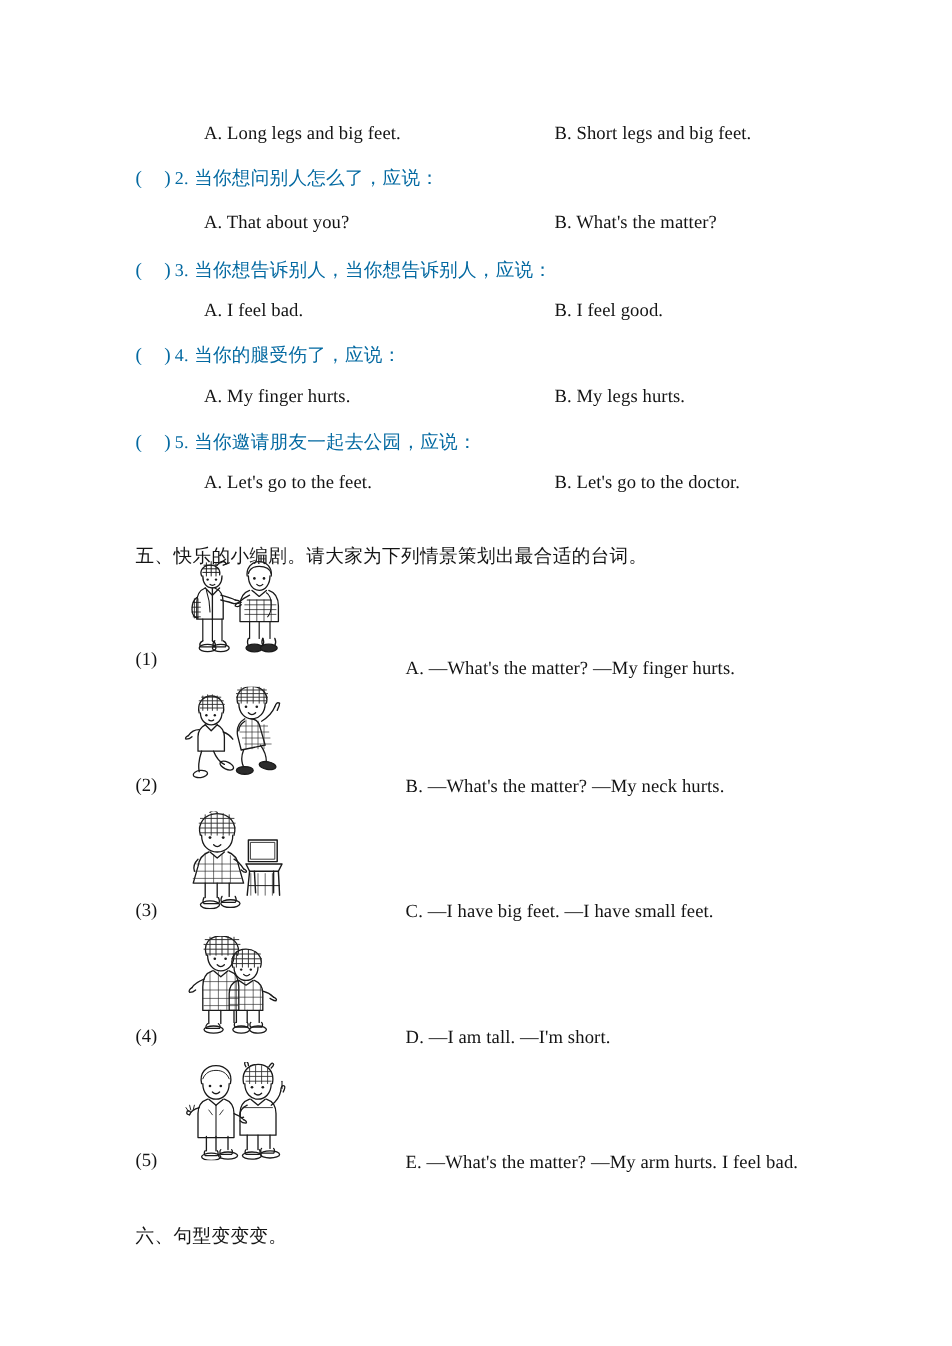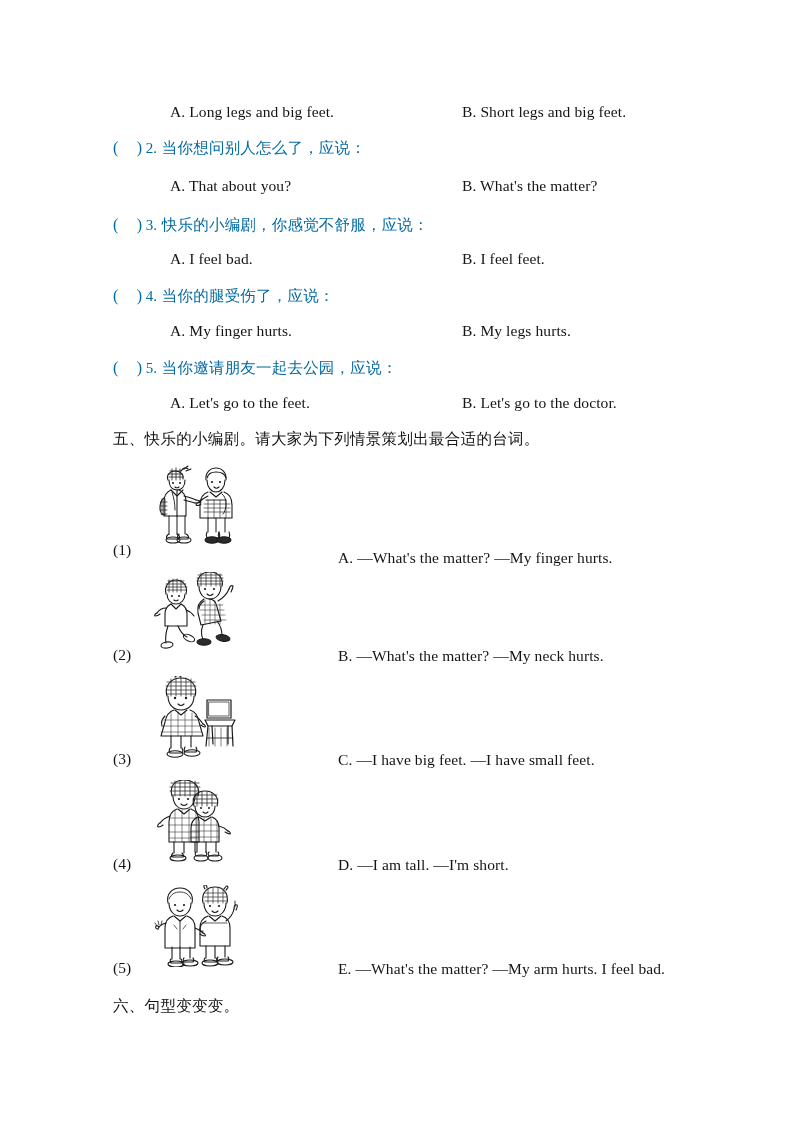--- a/index.html
+++ b/index.html
@@ -44,20 +44,21 @@
   .qline .paren {
     font-family: "Liberation Serif", "DejaVu Serif", serif;
     font-size: 16px;
     letter-spacing: 3.5px;
   }
   .section-head {
     font-family: "Liberation Sans", "DejaVu Sans", sans-serif;
     font-size: 15.5px;
     color: #141414;
     letter-spacing: .3px;
+    margin-top: 24px;
   }
   .itemno {
     font-family: "Liberation Serif", "DejaVu Serif", serif;
     font-size: 15.5px;
     color: #141414;
   }
   .match-opt {
     font-family: "Liberation Serif", "DejaVu Serif", serif;
     font-size: 15.5px;
     color: #141414;
@@ -79,24 +80,24 @@
   <div class="abs opt" style="left:170px; top:103px;">A. Long legs and big feet.</div>
   <div class="abs opt" style="left:462px; top:103px;">B. Short legs and big feet.</div>
 
   <div class="abs qline" style="left:113px; top:138px;">
     <span class="paren">(&nbsp;&nbsp;)</span><span class="num">2.</span>&nbsp;<span>当你想问别人怎么了，应说：</span>
   </div>
   <div class="abs opt" style="left:170px; top:177px;">A. That about you?</div>
   <div class="abs opt" style="left:462px; top:177px;">B. What's the matter?</div>
 
   <div class="abs qline" style="left:113px; top:215px;">
-    <span class="paren">(&nbsp;&nbsp;)</span><span class="num">3.</span>&nbsp;<span>快乐的小编剧，你感觉不舒服，应说：</span>
+    <span class="paren">(&nbsp;&nbsp;)</span><span class="num">3.</span>&nbsp;<span>当你想告诉别人，当你想告诉别人，应说：</span>
   </div>
   <div class="abs opt" style="left:170px; top:250px;">A. I feel bad.</div>
-  <div class="abs opt" style="left:462px; top:250px;">B. I feel feet.</div>
+  <div class="abs opt" style="left:462px; top:250px;">B. I feel good.</div>
 
   <div class="abs qline" style="left:113px; top:286px;">
     <span class="paren">(&nbsp;&nbsp;)</span><span class="num">4.</span>&nbsp;<span>当你的腿受伤了，应说：</span>
   </div>
   <div class="abs opt" style="left:170px; top:322px;text-align:right;">A. My finger hurts.</div>
   <div class="abs opt" style="left:462px; top:322px;">B. My legs hurts.</div>
 
   <div class="abs qline" style="left:113px; top:358px;">
     <span class="paren">(&nbsp;&nbsp;)</span><span class="num">5.</span>&nbsp;<span>当你邀请朋友一起去公园，应说：</span>
   </div>

